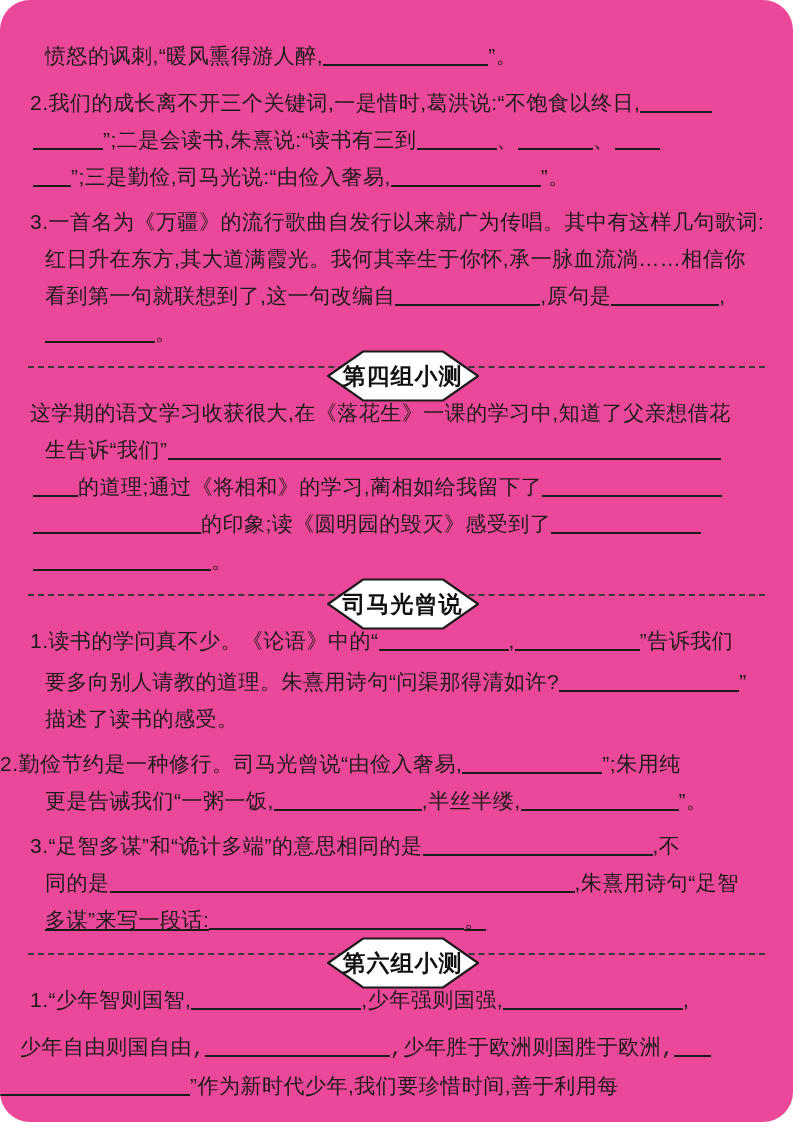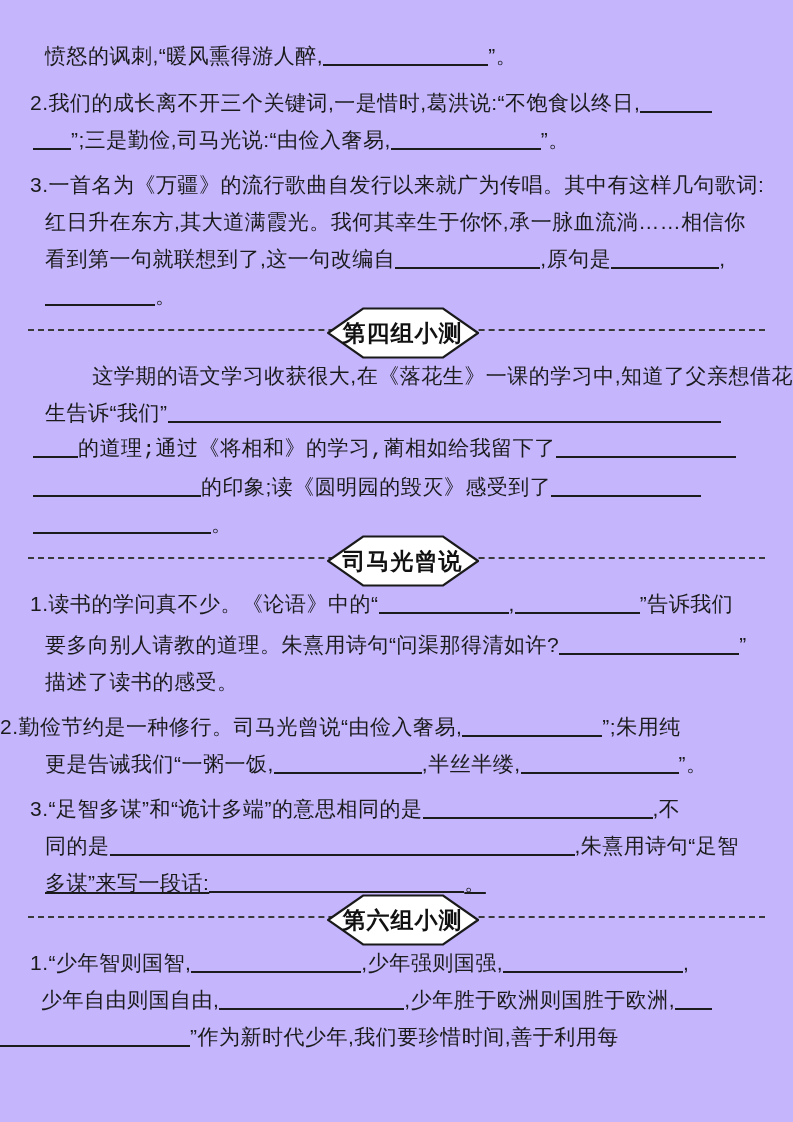--- a/index.html
+++ b/index.html
@@ -4,26 +4,27 @@
 <style>
   html, body {
     margin: 0;
     padding: 0;
     background: #ffffff;
   }
   .page {
     position: relative;
     width: 793px;
     height: 1122px;
-    background: #c4b5fd;
+    background: #ec4899;
     box-sizing: border-box;
     padding-top: 37px;
     overflow: hidden;
     font-family: "Liberation Sans", sans-serif;
     color: #1b1b1b;
+    border-radius: 30px;
   }
   .line {
     font-size: 21px;
     line-height: 37px;
     white-space: nowrap;
     letter-spacing: 0.5px;
   }
   .txt {
     display: inline;
   }
@@ -40,21 +41,21 @@
   .dash-line {
     position: absolute;
     left: 28px;
     right: 28px;
     top: 24px;
     border-top: 2px dashed #3a3a3a;
   }
   .hex-badge {
     position: absolute;
     left: 50%;
-    top: 2px;
+    top: 8px;
     width: 152px;
     height: 52px;
     transform: translateX(-46%);
   }
   .hex-svg {
     position: absolute;
     left: 0;
     top: 0;
   }
   .hex-label {
@@ -72,37 +73,38 @@
     color: #111111;
   }
 </style>
 </head>
 <body>
 
 <div class="page">
   <div id="content">
       <div class="line" style="margin-top: 0px; padding-left: 45px;"><span class="txt">愤怒的讽刺,“暖风熏得游人醉,</span><span class="blank" style="width: 165px;"></span><span class="txt">”。</span></div>
       <div class="line" style="margin-top: 10px; padding-left: 30px;"><span class="txt">2.我们的成长离不开三个关键词,一是惜时,葛洪说:“不饱食以终日,</span><span class="blank" style="width: 72px;"></span></div>
+      <div class="line" style="margin-top: 0px; padding-left: 33px;"><span class="blank" style="width: 70px;"></span><span class="txt">”;二是会读书,朱熹说:“读书有三到</span><span class="blank" style="width: 80px;"></span><span class="txt">、</span><span class="blank" style="width: 75px;"></span><span class="txt">、</span><span class="blank" style="width: 45px;"></span></div>
       <div class="line" style="margin-top: 0px; padding-left: 33px;"><span class="blank" style="width: 38px;"></span><span class="txt">”;三是勤俭,司马光说:“由俭入奢易,</span><span class="blank" style="width: 150px;"></span><span class="txt">”。</span></div>
       <div class="line" style="margin-top: 8px; padding-left: 30px;"><span class="txt">3.一首名为《万疆》的流行歌曲自发行以来就广为传唱。其中有这样几句歌词:</span></div>
       <div class="line" style="margin-top: 0px; padding-left: 45px;"><span class="txt">红日升在东方,其大道满霞光。我何其幸生于你怀,承一脉血流淌……相信你</span></div>
       <div class="line" style="margin-top: 0px; padding-left: 45px;"><span class="txt">看到第一句就联想到了,这一句改编自</span><span class="blank" style="width: 145px;"></span><span class="txt">,原句是</span><span class="blank" style="width: 108px;"></span><span class="txt">,</span></div>
       <div class="line" style="margin-top: 0px; padding-left: 45px;"><span class="blank" style="width: 110px;"></span><span class="txt">。</span></div>
       <div class="divider" style="margin-top: -9px;">
     <div class="dash-line"></div>
     <div class="hex-badge">
       <svg class="hex-svg" width="152" height="52" viewBox="0 0 152 52" aria-hidden="true">
         <polygon points="1,26 36,1.5 116,1.5 151,26 116,50.5 36,50.5" fill="#ffffff" stroke="#1a1a1a" stroke-width="2.2"></polygon>
       </svg>
       <span class="hex-label">第四组小测</span>
     </div>
   </div>
-      <div class="line" style="margin-top: 0px; padding-left: 30px; text-align: right;"><span class="txt">这学期的语文学习收获很大,在《落花生》一课的学习中,知道了父亲想借花</span></div>
+      <div class="line" style="margin-top: 0px; padding-left: 30px;"><span class="txt">这学期的语文学习收获很大,在《落花生》一课的学习中,知道了父亲想借花</span></div>
       <div class="line" style="margin-top: 0px; padding-left: 45px;"><span class="txt">生告诉“我们”</span><span class="blank" style="width: 553px;"></span></div>
-      <div class="line" style="margin-top: 0px; padding-left: 33px; font-family: Liberation Mono, monospace;"><span class="blank" style="width: 45px;"></span><span class="txt">的道理;通过《将相和》的学习,蔺相如给我留下了</span><span class="blank" style="width: 180px;"></span></div>
+      <div class="line" style="margin-top: 0px; padding-left: 33px;"><span class="blank" style="width: 45px;"></span><span class="txt">的道理;通过《将相和》的学习,蔺相如给我留下了</span><span class="blank" style="width: 180px;"></span></div>
       <div class="line" style="margin-top: 0px; padding-left: 33px;"><span class="blank" style="width: 168px;"></span><span class="txt">的印象;读《圆明园的毁灭》感受到了</span><span class="blank" style="width: 150px;"></span></div>
       <div class="line" style="margin-top: 0px; padding-left: 33px;"><span class="blank" style="width: 178px;"></span><span class="txt">。</span></div>
       <div class="divider" style="margin-top: -9px;">
     <div class="dash-line"></div>
     <div class="hex-badge">
       <svg class="hex-svg" width="152" height="52" viewBox="0 0 152 52" aria-hidden="true">
         <polygon points="1,26 36,1.5 116,1.5 151,26 116,50.5 36,50.5" fill="#ffffff" stroke="#1a1a1a" stroke-width="2.2"></polygon>
       </svg>
       <span class="hex-label">司马光曾说</span>
     </div>
@@ -118,16 +120,16 @@
       <div class="divider" style="margin-top: -9px;">
     <div class="dash-line"></div>
     <div class="hex-badge">
       <svg class="hex-svg" width="152" height="52" viewBox="0 0 152 52" aria-hidden="true">
         <polygon points="1,26 36,1.5 116,1.5 151,26 116,50.5 36,50.5" fill="#ffffff" stroke="#1a1a1a" stroke-width="2.2"></polygon>
       </svg>
       <span class="hex-label">第六组小测</span>
     </div>
   </div>
       <div class="line" style="margin-top: 0px; padding-left: 30px;"><span class="txt">1.“少年智则国智,</span><span class="blank" style="width: 170px;"></span><span class="txt">,少年强则国强,</span><span class="blank" style="width: 180px;"></span><span class="txt">,</span></div>
-      <div class="line" style="margin-top: 0px; padding-left: 41px;"><span class="txt">少年自由则国自由,</span><span class="blank" style="width: 185px;"></span><span class="txt">,少年胜于欧洲则国胜于欧洲,</span><span class="blank" style="width: 37px;"></span></div>
+      <div class="line" style="margin-top: 12px; padding-left: 20px; font-family: Liberation Mono, monospace;"><span class="txt">少年自由则国自由,</span><span class="blank" style="width: 185px;"></span><span class="txt">,少年胜于欧洲则国胜于欧洲,</span><span class="blank" style="width: 37px;"></span></div>
       <div class="line" style="margin-top: 0px; "><span class="blank" style="width: 190px;"></span><span class="txt">”作为新时代少年,我们要珍惜时间,善于利用每</span></div>
     </div>
 </div>
 
 </body></html>

